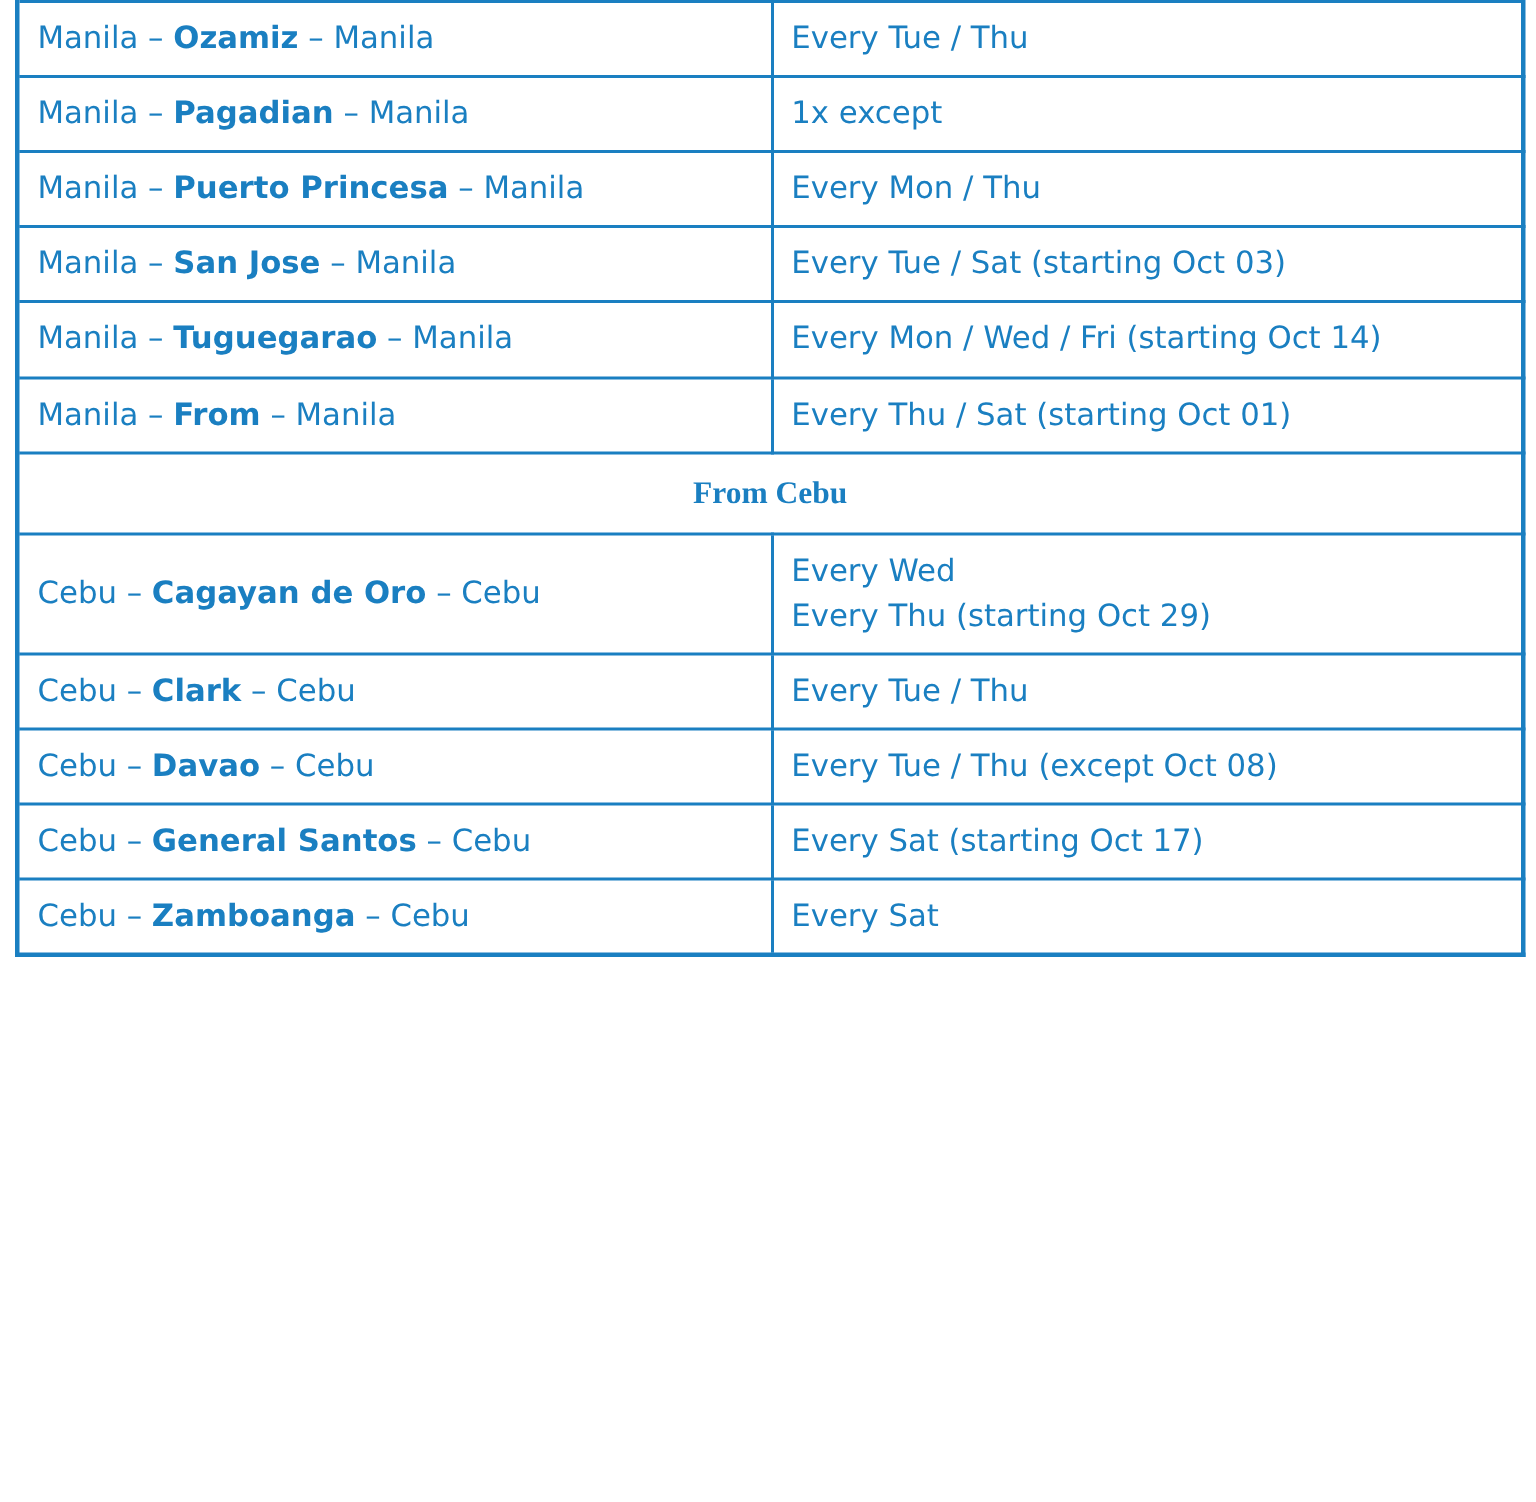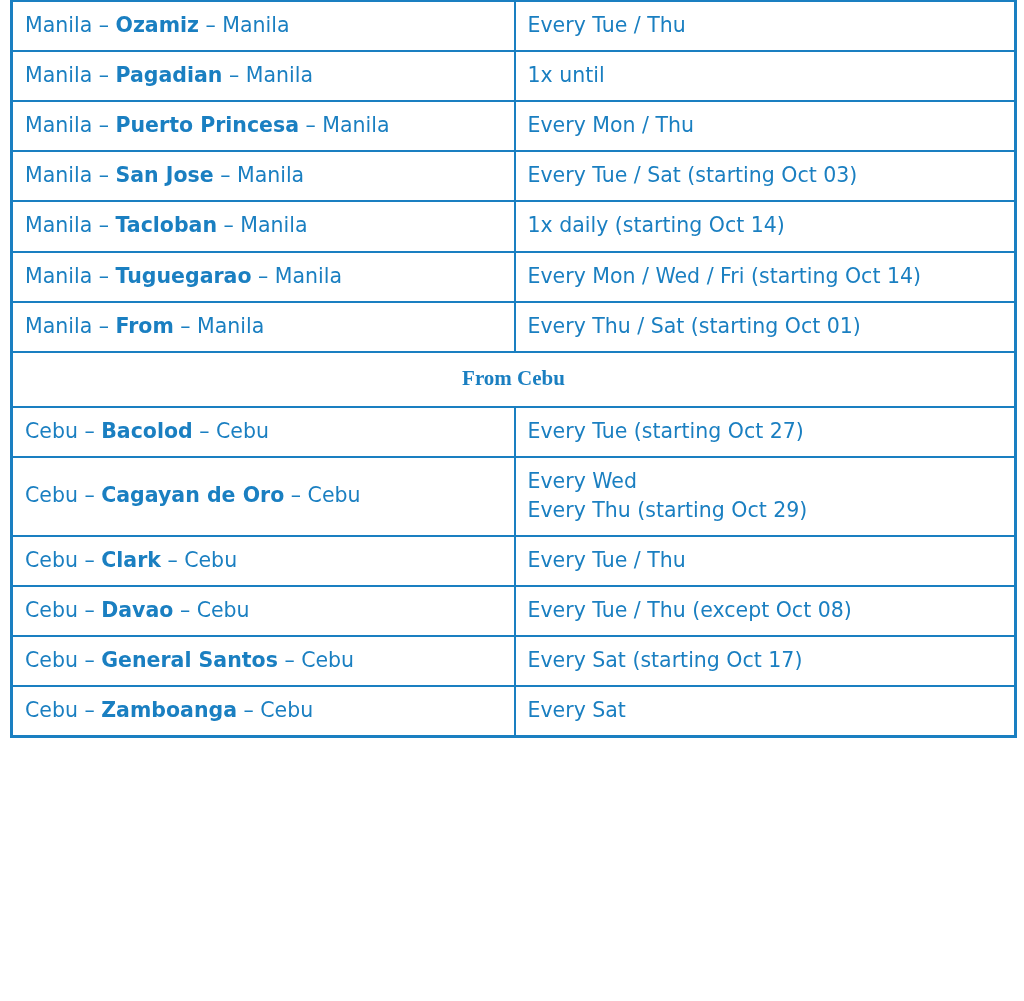--- a/index.html
+++ b/index.html
@@ -72,61 +72,49 @@
     <tbody>
         <tr>
           <td class="route"><span>Manila</span><span class="dash"> – </span><b>Ozamiz</b><span class="dash"> – </span><span>Manila</span></td>
           <td class="sched">
             <span class="line">Every Tue / Thu</span>
           </td>
         </tr>
         <tr>
           <td class="route"><span>Manila</span><span class="dash"> – </span><b>Pagadian</b><span class="dash"> – </span><span>Manila</span></td>
           <td class="sched">
-            <span class="line">1x until</span>
+            <span class="line">1x except</span>
           </td>
         </tr>
         <tr>
           <td class="route"><span>Manila</span><span class="dash"> – </span><b>Puerto Princesa</b><span class="dash"> – </span><span>Manila</span></td>
           <td class="sched">
             <span class="line">Every Mon / Thu</span>
           </td>
         </tr>
         <tr>
           <td class="route"><span>Manila</span><span class="dash"> – </span><b>San Jose</b><span class="dash"> – </span><span>Manila</span></td>
           <td class="sched">
             <span class="line">Every Tue / Sat (starting Oct 03)</span>
-          </td>
-        </tr>
-        <tr>
-          <td class="route"><span>Manila</span><span class="dash"> – </span><b>Tacloban</b><span class="dash"> – </span><span>Manila</span></td>
-          <td class="sched">
-            <span class="line">1x daily (starting Oct 14)</span>
           </td>
         </tr>
         <tr>
           <td class="route"><span>Manila</span><span class="dash"> – </span><b>Tuguegarao</b><span class="dash"> – </span><span>Manila</span></td>
           <td class="sched">
             <span class="line">Every Mon / Wed / Fri (starting Oct 14)</span>
           </td>
         </tr>
         <tr>
           <td class="route"><span>Manila</span><span class="dash"> – </span><b>From</b><span class="dash"> – </span><span>Manila</span></td>
           <td class="sched">
             <span class="line">Every Thu / Sat (starting Oct 01)</span>
           </td>
         </tr>
         <tr>
           <td class="section" colspan="2">From Cebu</td>
-        </tr>
-        <tr>
-          <td class="route"><span>Cebu</span><span class="dash"> – </span><b>Bacolod</b><span class="dash"> – </span><span>Cebu</span></td>
-          <td class="sched">
-            <span class="line">Every Tue (starting Oct 27)</span>
-          </td>
         </tr>
         <tr>
           <td class="route"><span>Cebu</span><span class="dash"> – </span><b>Cagayan de Oro</b><span class="dash"> – </span><span>Cebu</span></td>
           <td class="sched">
             <span class="line">Every Wed</span>
             <span class="line">Every Thu (starting Oct 29)</span>
           </td>
         </tr>
         <tr>
           <td class="route"><span>Cebu</span><span class="dash"> – </span><b>Clark</b><span class="dash"> – </span><span>Cebu</span></td>

